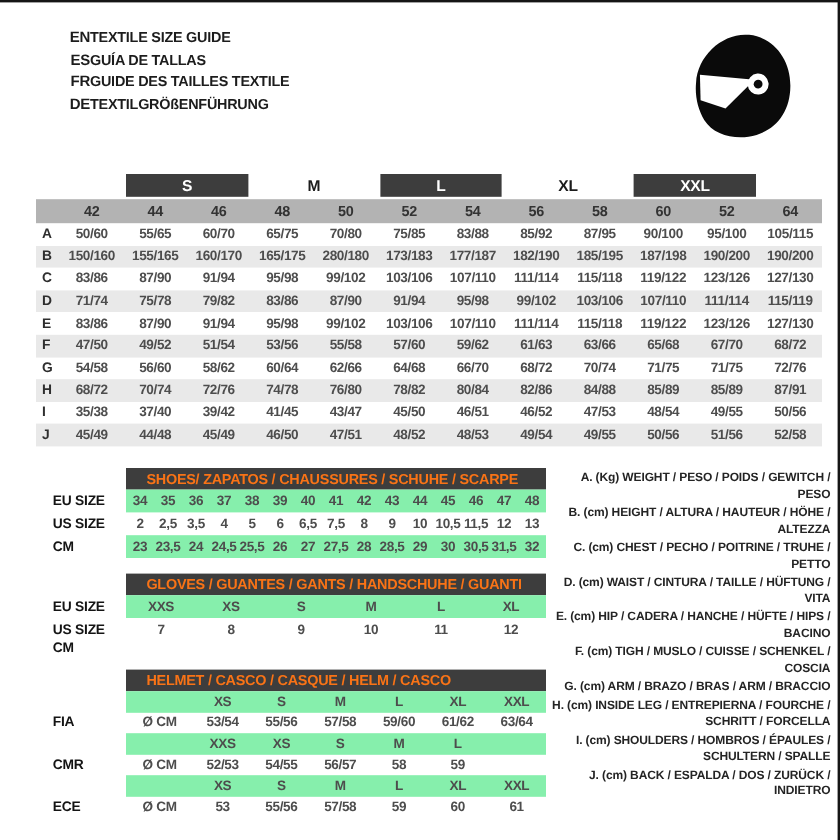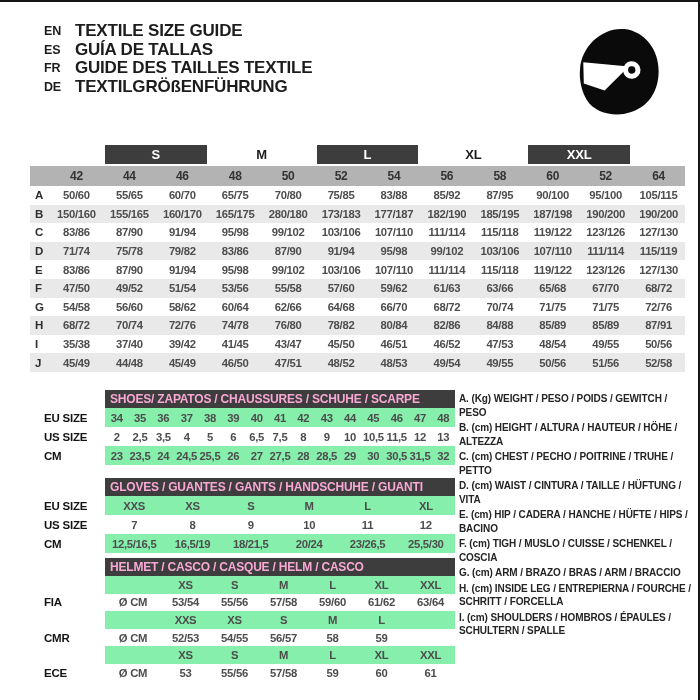--- a/index.html
+++ b/index.html
@@ -1,26 +1,27 @@
 <!DOCTYPE html>
 <html><head>
 <meta charset="utf-8">
 <style>
   html,body{margin:0;padding:0;background:#fff;}
   #page{
     position:relative;width:700px;height:700px;background:#ffffff;
     border-top:2px solid #151515;border-right:2px solid #151515;
     box-sizing:border-box;overflow:hidden;
     font-family:"Liberation Sans",sans-serif;
+    text-align:right;
   }
   
   #langs{position:absolute;left:44px;top:20px;}
   .lang-row{display:flex;height:18.5px;align-items:center;}
   .lang-code{width:31px;font-weight:bold;font-size:12.5px;color:#1c1c1c;letter-spacing:-0.2px;}
-  .lang-text{font-weight:bold;font-size:17px;color:#1c1c1c;letter-spacing:-0.2px;white-space:nowrap;}
+  .lang-text{font-weight:bold;font-size:12px;color:#1c1c1c;letter-spacing:-0.2px;white-space:nowrap;}
   
   #helmet-icon{position:absolute;left:572px;top:20px;width:92px;height:98px;}
   
   #main-table{position:absolute;left:30px;top:142px;width:655px;}
   .trow{display:grid;grid-template-columns:20px repeat(12,1fr);}
   .grow{height:22px;}
   .gcell{display:flex;align-items:stretch;}
   .gbox{flex:1;height:19px;margin:1px 2px;display:flex;align-items:center;justify-content:center;
         font-weight:bold;font-size:13px;color:#1c1c1c;letter-spacing:-0.2px;}
   .gbox.dark{background:#3d3d3d;color:#ffffff;}
@@ -29,22 +30,22 @@
   .num{font-size:12px;color:#333333;}
   .drow{height:18.6px;}
   .drow.shade{background:#e9e9e9;}
   .rlbl{justify-content:flex-start;padding-left:5px;font-size:11.5px;color:#2e2e2e;}
   .val{font-size:11.3px;color:#4d4d4d;}
   
   .section{position:absolute;left:44px;display:grid;grid-template-columns:61px 350px;}
   #shoes-section{top:388px;}
   #gloves-section{top:476px;}
   #helmet-section{top:556px;}
-  .secbar{background:#3d3d3d;color:#f9a8d4;font-weight:bold;font-size:12px;height:18px;
-          display:flex;align-items:center;padding-left:5px;letter-spacing:-0.2px;white-space:nowrap;}
+  .secbar{background:#3d3d3d;color:#f97316;font-weight:bold;font-size:12px;height:18px;
+          display:flex;align-items:center;padding-left:17px;letter-spacing:-0.2px;white-space:nowrap;}
   .seclbl{font-weight:bold;font-size:11.5px;color:#141414;display:flex;align-items:center;letter-spacing:-0.2px;}
   .secrow{display:grid;height:19px;}
   .secrow.shade{background:#86efac;}
   #helmet-section .secrow{height:17.6px;}
   .scell{display:flex;align-items:center;justify-content:center;font-weight:bold;
          font-size:11.3px;color:#4d4d4d;letter-spacing:-0.3px;white-space:nowrap;}
   
   #legend{position:absolute;left:459px;top:390px;width:233px;}
   .legend-item{font-weight:bold;font-size:10px;color:#242424;line-height:13.5px;
                margin-bottom:2px;letter-spacing:-0.1px;}
@@ -342,28 +343,20 @@
       <div class="seclbl">US SIZE</div>
       <div class="secrow" style="grid-template-columns: repeat(6, 1fr);">
         <div class="scell">7</div>
         <div class="scell">8</div>
         <div class="scell">9</div>
         <div class="scell">10</div>
         <div class="scell">11</div>
         <div class="scell">12</div>
       </div>
       <div class="seclbl">CM</div>
-      <div class="secrow shade" style="grid-template-columns: repeat(6, 1fr);">
-        <div class="scell">12,5/16,5</div>
-        <div class="scell">16,5/19</div>
-        <div class="scell">18/21,5</div>
-        <div class="scell">20/24</div>
-        <div class="scell">23/26,5</div>
-        <div class="scell">25,5/30</div>
-      </div>
     </div>
   <div id="helmet-section" class="section">
       <div class="seclbl"></div>
       <div class="secbar">HELMET / CASCO / CASQUE / HELM / CASCO</div>
       <div class="seclbl"></div>
       <div class="secrow shade" style="grid-template-columns: 56px repeat(6, 1fr);">
         <div class="scell"></div>
         <div class="scell">XS</div>
         <div class="scell">S</div>
         <div class="scell">M</div>
@@ -426,15 +419,16 @@
   <div id="legend">
       <div class="legend-item">A. (Kg) WEIGHT / PESO / POIDS / GEWITCH / PESO</div>
       <div class="legend-item">B. (cm) HEIGHT / ALTURA / HAUTEUR / HÖHE / ALTEZZA</div>
       <div class="legend-item">C. (cm) CHEST / PECHO / POITRINE / TRUHE / PETTO</div>
       <div class="legend-item">D. (cm) WAIST / CINTURA / TAILLE / HÜFTUNG / VITA</div>
       <div class="legend-item">E. (cm) HIP / CADERA / HANCHE / HÜFTE / HIPS / BACINO</div>
       <div class="legend-item">F. (cm) TIGH / MUSLO / CUISSE / SCHENKEL / COSCIA</div>
       <div class="legend-item">G. (cm) ARM / BRAZO / BRAS / ARM / BRACCIO</div>
       <div class="legend-item">H. (cm) INSIDE LEG / ENTREPIERNA / FOURCHE / SCHRITT / FORCELLA</div>
       <div class="legend-item">I. (cm) SHOULDERS / HOMBROS / ÉPAULES / SCHULTERN / SPALLE</div>
+      <div class="legend-item">J. (cm) BACK / ESPALDA / DOS / ZURÜCK / INDIETRO</div>
     </div>
 
 </div>
 
 </body></html>

